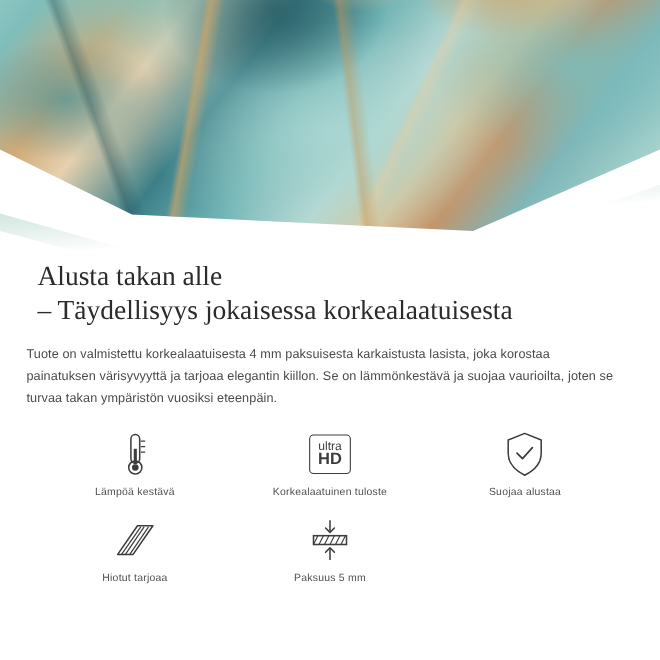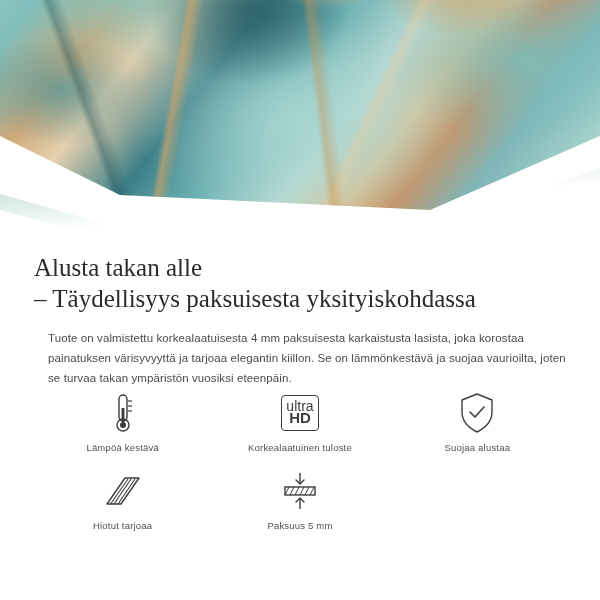--- a/index.html
+++ b/index.html
@@ -107,42 +107,41 @@
     background: #ffffff;
     border-radius: 50%;
   }
   .sparkle .h { height: 2px; left: 0; top: 50%; transform: translateY(-50%); }
   .sparkle .v { width: 2px; top: 0; left: 50%; transform: translateX(-50%); }
 
   
   .content {
     position: absolute;
     left: 0;
-    top: 244px;
+    top: 228px;
     width: 600px;
   }
   .headline {
     font-family: "Liberation Serif", serif;
     color: #2b2b2b;
     font-size: 25px;
     line-height: 31px;
     font-weight: normal;
     margin: 0;
     padding: 8px 34px 0 34px;
   }
   .headline .l2 {
     display: block;
   }
   .body-copy {
     padding: 14px 34px 0 24px;
     color: #4a4a4a;
     font-size: 11.5px;
     line-height: 20px;
     letter-spacing: 0.1px;
-    margin-left: 24px;
   }
   .body-copy p {
     margin: 0;
   }
 
   
   .features {
     position: absolute;
     left: 34px;
     top: 390px;
@@ -194,21 +193,21 @@
     </div>
     <div class="sparkle" style="left:496px; top:190px; width:14px; height:14px;">
       <i class="h" style="width:14px;"></i>
       <i class="v" style="height:14px;"></i>
     </div>
   </div>
 
   <div class="content">
     <h1 class="headline">
       <span>Alusta takan alle</span>
-      <span class="l2">– Täydellisyys paksuisesta yksityiskohdassa</span>
+      <span class="l2">– Täydellisyys jokaisessa korkealaatuisesta</span>
     </h1>
     <div class="body-copy">
       <p>Tuote on valmistettu korkealaatuisesta 4 mm paksuisesta karkaistusta lasista, joka korostaa painatuksen värisyvyyttä ja tarjoaa elegantin kiillon. Se on lämmönkestävä ja suojaa vaurioilta, joten se turvaa takan ympäristön vuosiksi eteenpäin.</p>
     </div>
   </div>
 
   <div class="features">
 
     <div class="feature">
       <div class="feature-icon">
@@ -221,21 +220,21 @@
           <line x1="20" y1="14" x2="24" y2="14" stroke="#3d3d3d" stroke-width="1.2"></line>
           <line x1="20" y1="19" x2="24" y2="19" stroke="#3d3d3d" stroke-width="1.2"></line>
         </svg>
       </div>
       <div class="feature-label">Lämpöä kestävä</div>
     </div>
 
     <div class="feature">
       <div class="feature-icon">
         <div style="width:36px;height:34px;border:1.4px solid #3d3d3d;border-radius:4px;display:flex;flex-direction:column;align-items:center;justify-content:center;">
-          <span style="font-size:14px;color:#3d3d3d;line-height:9px;">ultra</span>
+          <span style="font-size:11px;color:#3d3d3d;line-height:9px;">ultra</span>
           <span style="font-size:15px;font-weight:bold;color:#3d3d3d;line-height:13px;">HD</span>
         </div>
       </div>
       <div class="feature-label">Korkealaatuinen tuloste</div>
     </div>
 
     <div class="feature">
       <div class="feature-icon">
         <svg width="36" height="42" viewBox="0 0 36 42">
           <path d="M18 2 L33 8 V20 C33 30 26 36 18 40 C10 36 3 30 3 20 V8 Z" fill="none" stroke="#3d3d3d" stroke-width="1.4" stroke-linejoin="round"></path>

